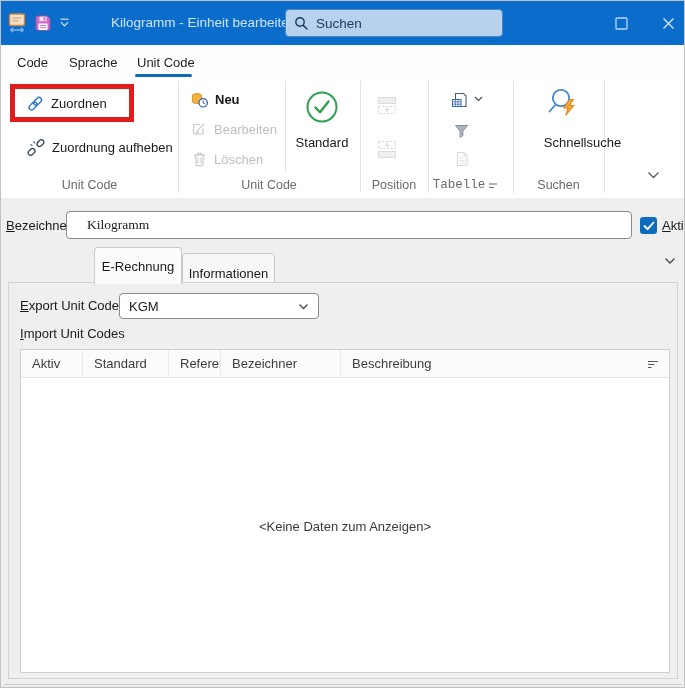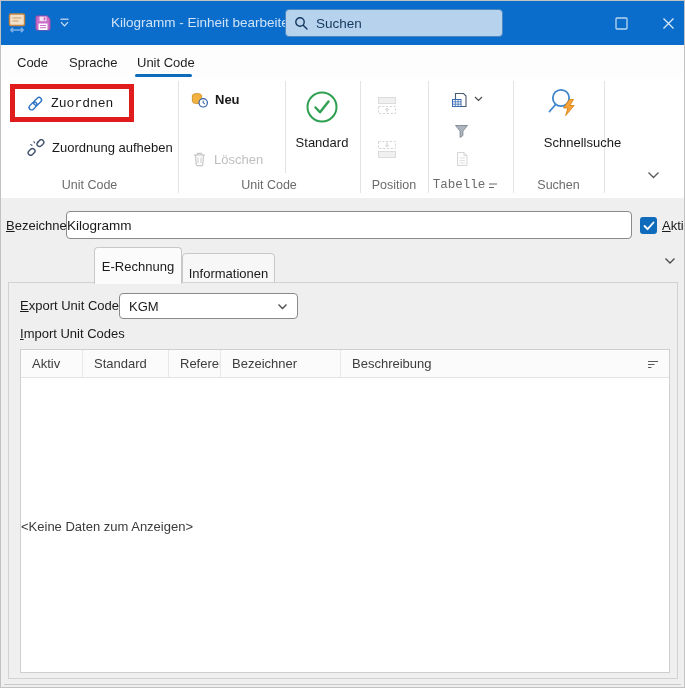--- a/index.html
+++ b/index.html
@@ -43,21 +43,21 @@
   .vsep{position:absolute;top:2px;height:112px;width:1px;background:#e3e3e3;}
   .vsep.s1{left:177px;}.vsep.s2{left:284px;height:92px;}.vsep.s3{left:359px;}
   .vsep.s4{left:427px;}.vsep.s5{left:512px;}.vsep.s6{left:603px;}
   .annotation{
     position:absolute;left:9px;top:5px;width:124px;height:38px;box-sizing:border-box;
     border:5px solid #e11c1c;z-index:5;pointer-events:none;
   }
   .rbtn{position:absolute;display:flex;align-items:center;gap:7px;white-space:nowrap;height:22px;}
   .rbtn .lbl{font-size:13px;}
   .rbtn.disabled .lbl{color:#bfbfbf;}
-  .b-zuordnen{left:26px;top:13px;font-family:Liberation Mono, monospace;}
+  .b-zuordnen{left:26px;top:13px;}
   .b-aufheben{left:26px;top:57px;}
   .b-neu{left:190px;top:9px;font-weight:bold;}
   .b-bearbeiten{left:190px;top:39px;}
   .b-loeschen{left:191px;top:69px;}
   .big-standard-icon{position:absolute;left:304px;top:11px;}
   .big-standard-lbl{position:absolute;left:276px;top:56px;width:90px;text-align:center;}
   .b-posup{left:374px;top:15px;}
   .b-posdown{left:374px;top:59px;}
   .b-tblicon{left:450px;top:10px;}
   .tbl-chev{position:absolute;left:473px;top:17px;}
@@ -68,22 +68,22 @@
   .grp-lbl{position:absolute;top:99px;height:15px;text-align:center;color:#6b6b6b;font-size:12.5px;}
   .g1{left:0;width:177px;}.g2{left:177px;width:182px;}.g3{left:359px;width:68px;}
   .g4{left:427px;width:62px;font-family:Liberation Mono, monospace;}.g5{left:512px;width:91px;}
   .launcher{position:absolute;left:487px;top:103px;}
   .collapse-chev{position:absolute;left:646px;top:92px;}
 
   
   .lbl-bezeichner{position:absolute;left:5px;top:217px;}
   .inp-bezeichner{
     position:absolute;left:65px;top:210px;width:566px;height:28px;box-sizing:border-box;
-    border:1px solid #8a8a8a;border-radius:4px;background:#fff;padding:0 0;
-    font-family:Liberation Sans, sans-serif;font-size:13.5px;color:#1a1a1a;outline:none;
+    border:1px solid #8a8a8a;border-radius:4px;background:#fff;padding:0 20px;
+    font-family:Liberation Serif, serif;font-size:13.5px;color:#1a1a1a;outline:none;
   }
   .chk-aktiv{
     position:absolute;left:639px;top:216px;width:17px;height:17px;box-sizing:border-box;
     background:#0f6cbd;border-radius:3px;display:flex;align-items:center;justify-content:center;
   }
   .lbl-aktiv{position:absolute;left:661px;top:217px;}
 
   
   .ptab{
     position:absolute;box-sizing:border-box;background:#f7f7f7;border:1px solid #c8c8c8;
@@ -94,21 +94,21 @@
   .ptab.t-informationen{left:181px;top:252px;width:93px;height:40px;}
   .ptab-chev{position:absolute;left:663px;top:256px;}
   .panel{
     position:absolute;left:7px;top:281px;width:670px;height:397px;box-sizing:border-box;
     border:1px solid #d2d2d2;background:#efefef;z-index:2;
   }
 
   
   .lbl-export{position:absolute;left:11px;top:15px;text-align:right;}
   .cmb-export{
-    position:absolute;left:110px;top:10px;width:179px;height:26px;box-sizing:border-box;
+    position:absolute;left:110px;top:10px;width:200px;height:26px;box-sizing:border-box;
     background:#fff;border:1px solid #8a8a8a;border-radius:4px;
     display:flex;align-items:center;padding-left:9px;
   }
   .cmb-export .chev{position:absolute;right:9px;top:9px;}
   .lbl-import{position:absolute;left:11px;top:43px;}
 
   .grid{
     position:absolute;left:11px;top:66px;width:650px;height:324px;box-sizing:border-box;
     background:#fff;border:1px solid #cfcfcf;
   }
@@ -117,21 +117,21 @@
     border-bottom:1px solid #e4e4e4;color:#3d3d3d;
   }
   .gh-cell{
     box-sizing:border-box;display:flex;align-items:center;padding-left:11px;
     border-right:1px solid #e8e8e8;overflow:hidden;white-space:nowrap;
   }
   .gh-cell.c0{width:62px;}.gh-cell.c1{width:86px;}.gh-cell.c2{width:52px;}
   .gh-cell.c3{width:120px;}.gh-cell.c4{flex:1;border-right:none;}
   .gh-chooser{position:absolute;right:10px;top:10px;}
   .grid-empty{
-    position:absolute;left:0;top:169px;width:100%;color:#3b3b3b;
+    position:absolute;left:0;top:169px;width:100%;text-align:center;color:#3b3b3b;
   }
   .bottom-line{position:absolute;left:3px;right:3px;top:683px;height:0;border-top:1px solid #c9c9c9;}
 </style>
 </head>
 <body>
 
 <div class="window">
 
   <div class="titlebar">
     <span class="tb-appicon">
@@ -224,20 +224,31 @@
           <svg width="17" height="17" viewBox="0 0 17 17">
             <ellipse cx="6" cy="4.6" rx="4.6" ry="2" fill="#f3b13f" stroke="#c98a1f" stroke-width="0.8"></ellipse>
             <path d="M1.4 4.6 v3 c0 1.1 2.1 2 4.6 2 s4.6-.9 4.6-2 v-3" fill="#f3b13f" stroke="#c98a1f" stroke-width="0.8"></path>
             <path d="M1.4 7.6 v3 c0 1.1 2.1 2 4.6 2 s4.6-.9 4.6-2 v-3" fill="#f3b13f" stroke="#c98a1f" stroke-width="0.8"></path>
             <circle cx="12.2" cy="11.8" r="4.2" fill="#fff" stroke="#2f5fa8" stroke-width="1.2"></circle>
             <path d="M12.2 9.6 v2.4 l1.8 1" stroke="#2f5fa8" stroke-width="1" fill="none"></path>
           </svg>
         </span>
         <span class="lbl">Neu</span>
       </div>
+      <div class="rbtn b-bearbeiten disabled">
+        <span>
+          <svg width="16" height="16" viewBox="0 0 16 16">
+            <g fill="none" stroke="#c7c7c7" stroke-width="1.2">
+              <path d="M9 3.5 H3.5 a1 1 0 0 0 -1 1 v7.5 a1 1 0 0 0 1 1 h7.5 a1 1 0 0 0 1-1 V7.5"></path>
+              <path d="M6.2 9.8 l7.2-7.2 M6.2 9.8 l-1 2.4 2.4-1" stroke-width="1.1"></path>
+            </g>
+          </svg>
+        </span>
+        <span class="lbl">Bearbeiten</span>
+      </div>
       <div class="rbtn b-loeschen disabled">
         <span>
           <svg width="15" height="16" viewBox="0 0 15 16">
             <g fill="none" stroke="#c7c7c7" stroke-width="1.2">
               <path d="M2 4 h11"></path>
               <path d="M5.5 4 v-1.6 h4 V4"></path>
               <path d="M3.5 4 l.7 9.8 a1 1 0 0 0 1 .9 h4.6 a1 1 0 0 0 1-.9 L11.5 4"></path>
               <path d="M6 6.5 v5.8 M9 6.5 v5.8" stroke-width="1"></path>
             </g>
           </svg>

